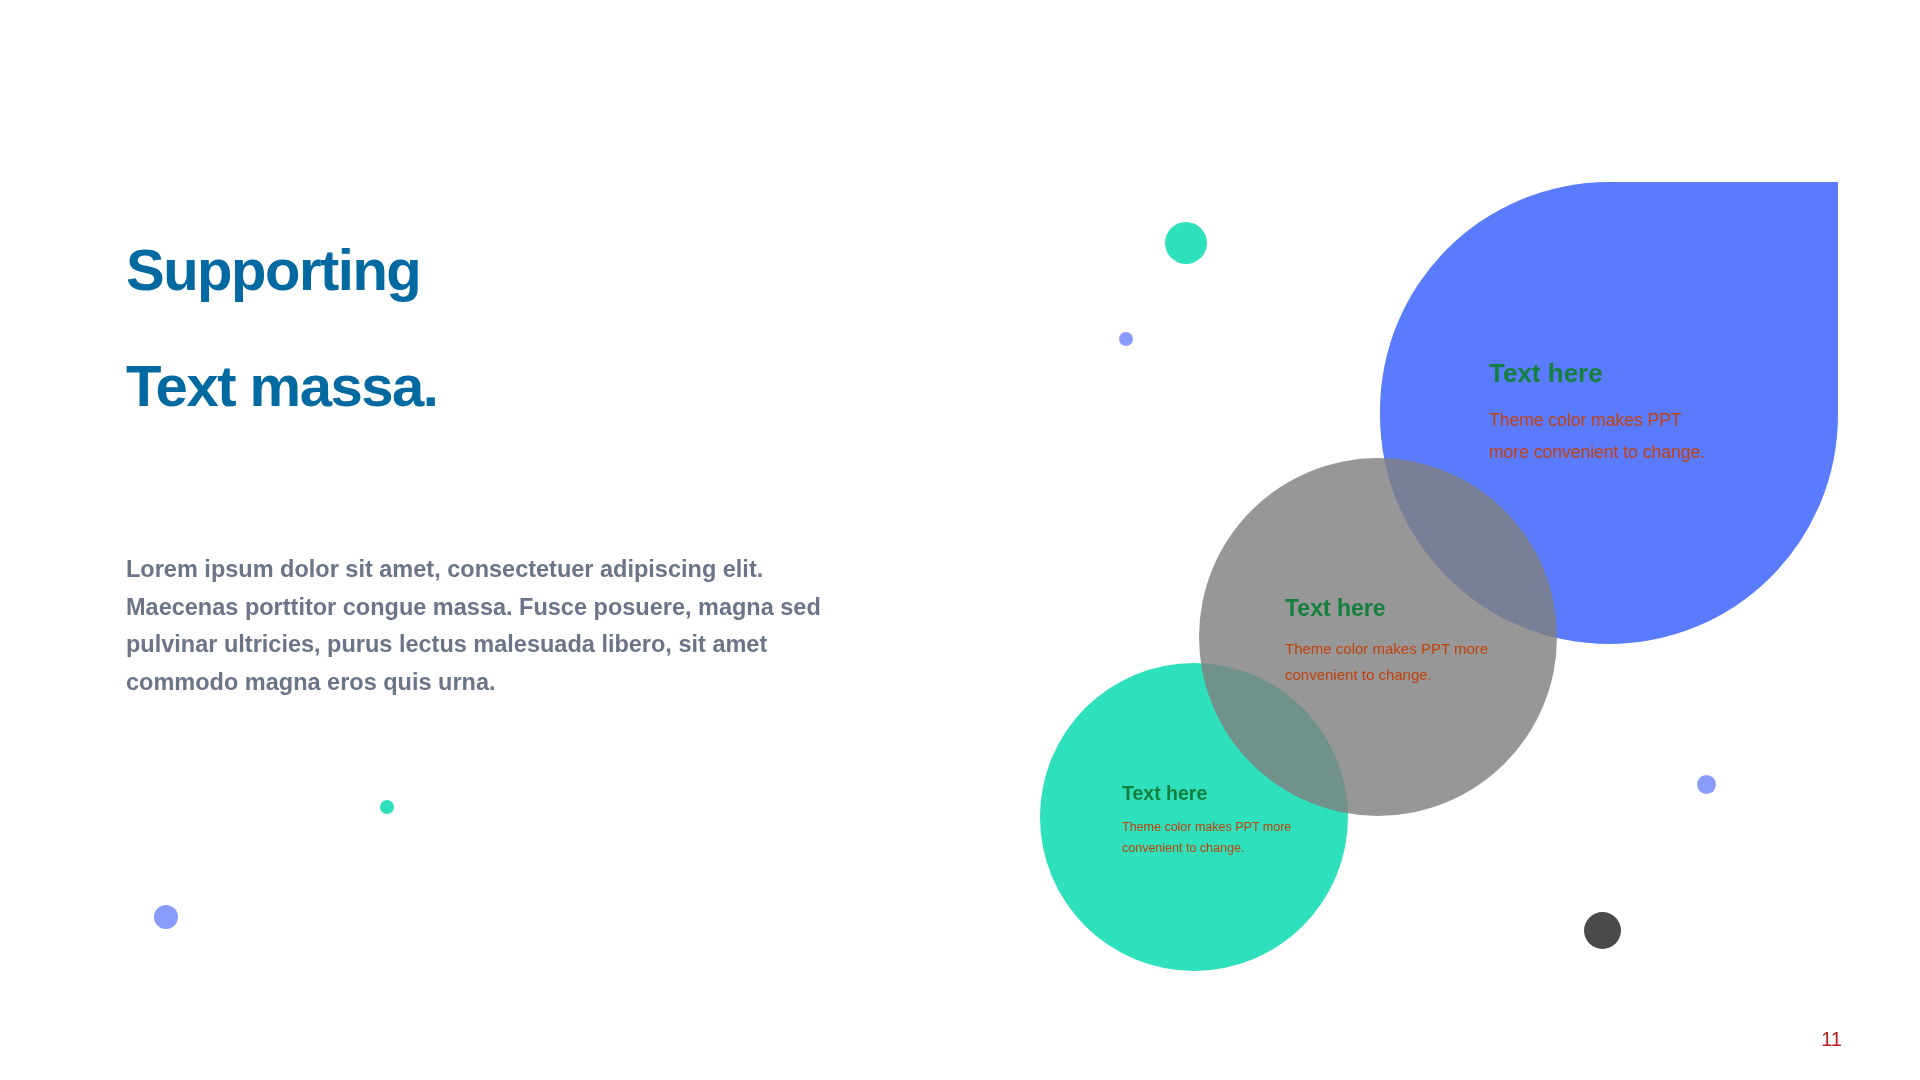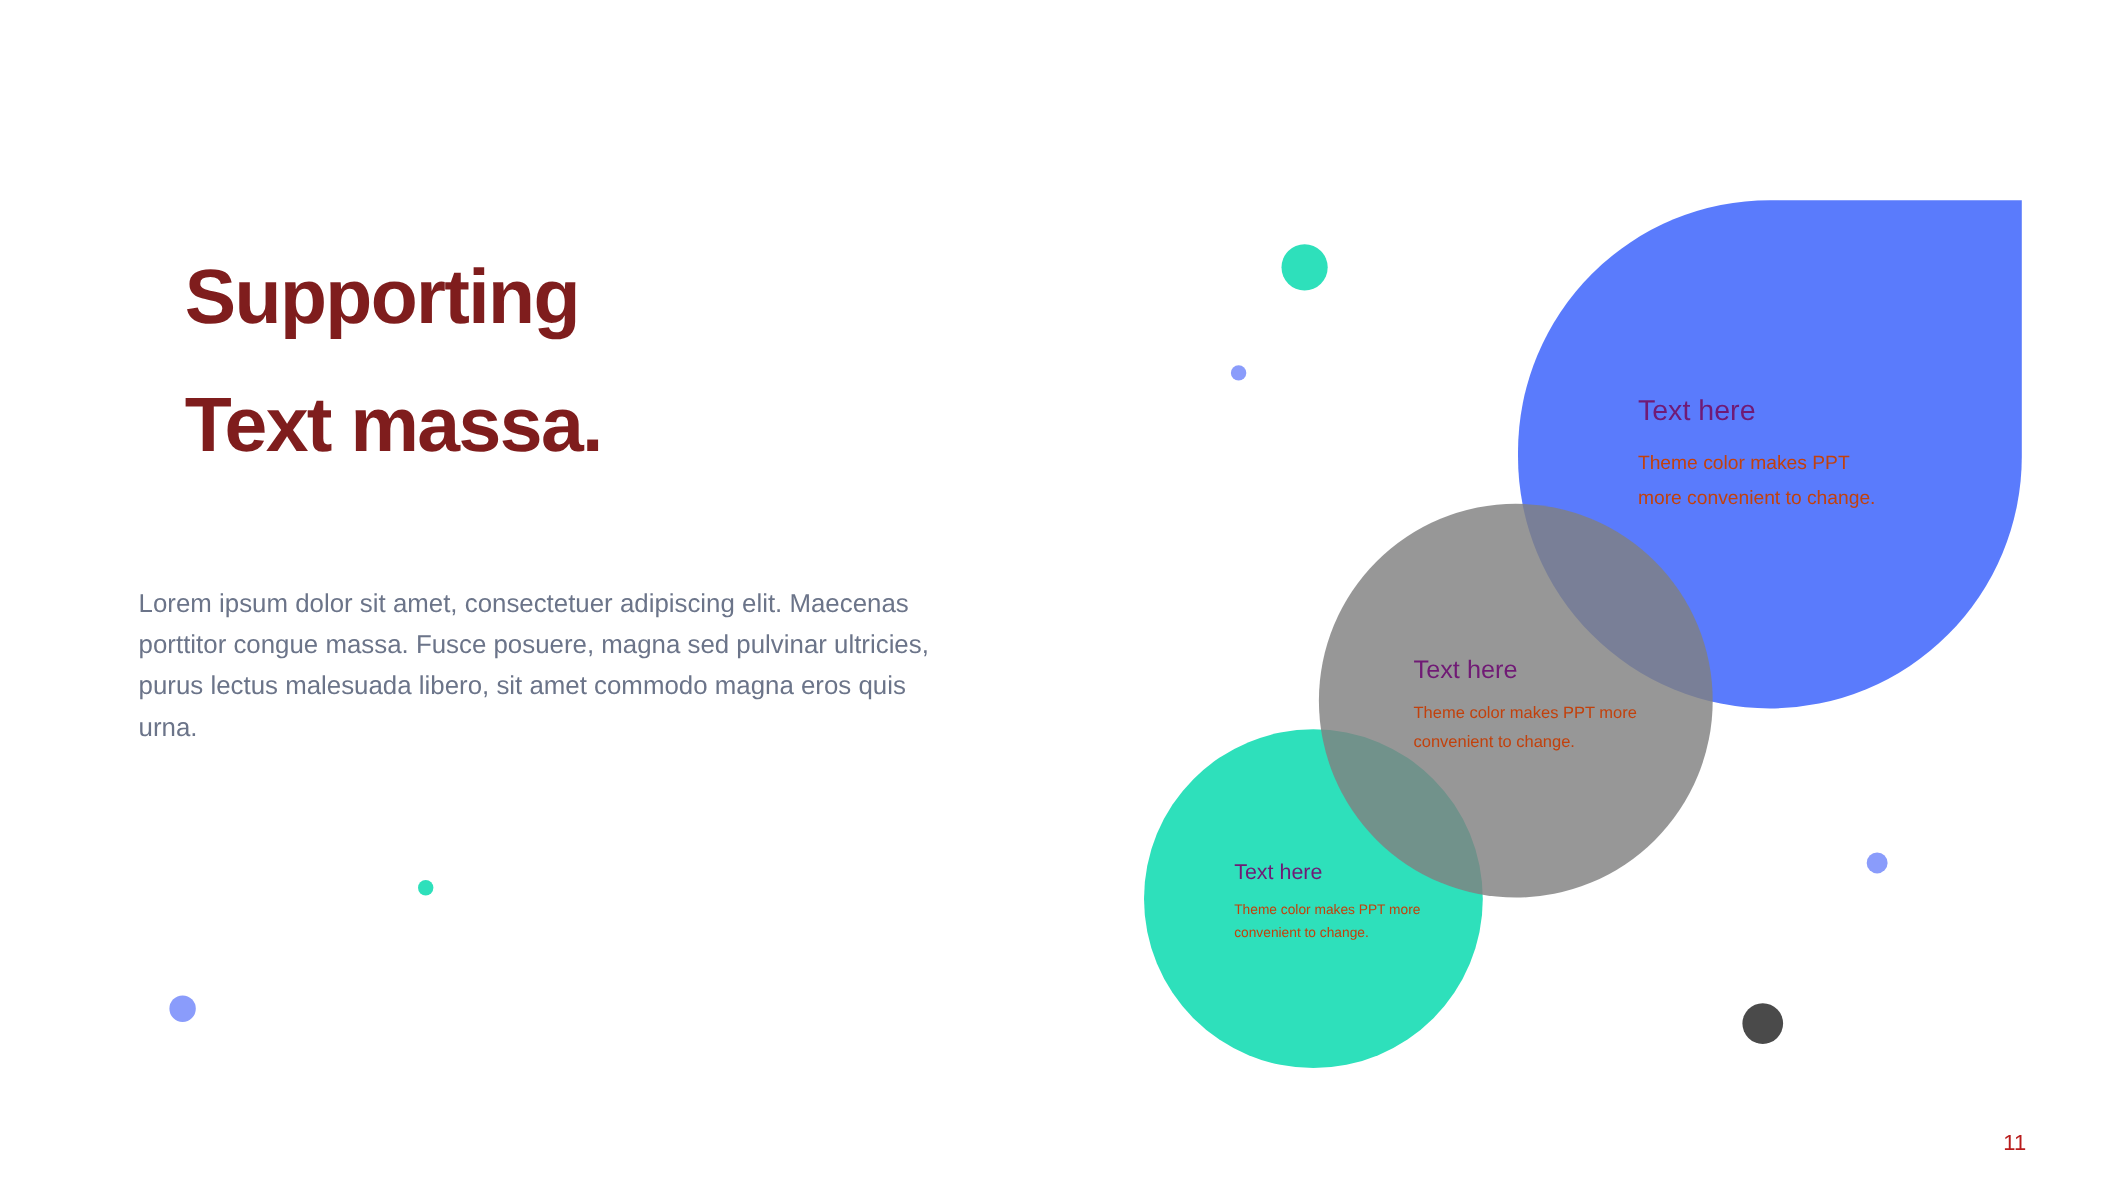--- a/index.html
+++ b/index.html
@@ -22,33 +22,33 @@
   
   .title-block {
     position: absolute;
     left: 126px;
     top: 212px;
     width: 700px;
   }
   .title-line {
     font-family: "Liberation Sans", sans-serif;
     font-weight: bold;
-    font-size: 70px;
+    font-size: 58px;
     line-height: 116px;
     letter-spacing: -1.5px;
-    color: #7f1d1d;
+    color: #0369a1;
     white-space: nowrap;
-    margin-left: 42px;
   }
 
   .body-block {
     position: absolute;
     left: 126px;
-    top: 530px;
+    top: 551px;
     width: 740px;
+    font-weight: bold;
   }
   .body-para {
     font-family: "Liberation Sans", sans-serif;
     font-size: 23.5px;
     line-height: 37.5px;
     color: #6b7489;
     margin: 0;
   }
   .body-para.second {
     margin-top: 37px;
@@ -99,22 +99,22 @@
     background: #2ee0bb;
     border-radius: 50%;
   }
 
   
   .card-text {
     position: absolute;
   }
   .card-title {
     font-family: "Liberation Sans", sans-serif;
-    font-weight: normal;
-    color: #701a75;
+    font-weight: bold;
+    color: #15803d;
     margin: 0;
   }
   .card-desc {
     font-family: "Liberation Sans", sans-serif;
     color: #c2410c;
     margin: 0;
   }
 
   .card-blue {
     left: 1489px;

